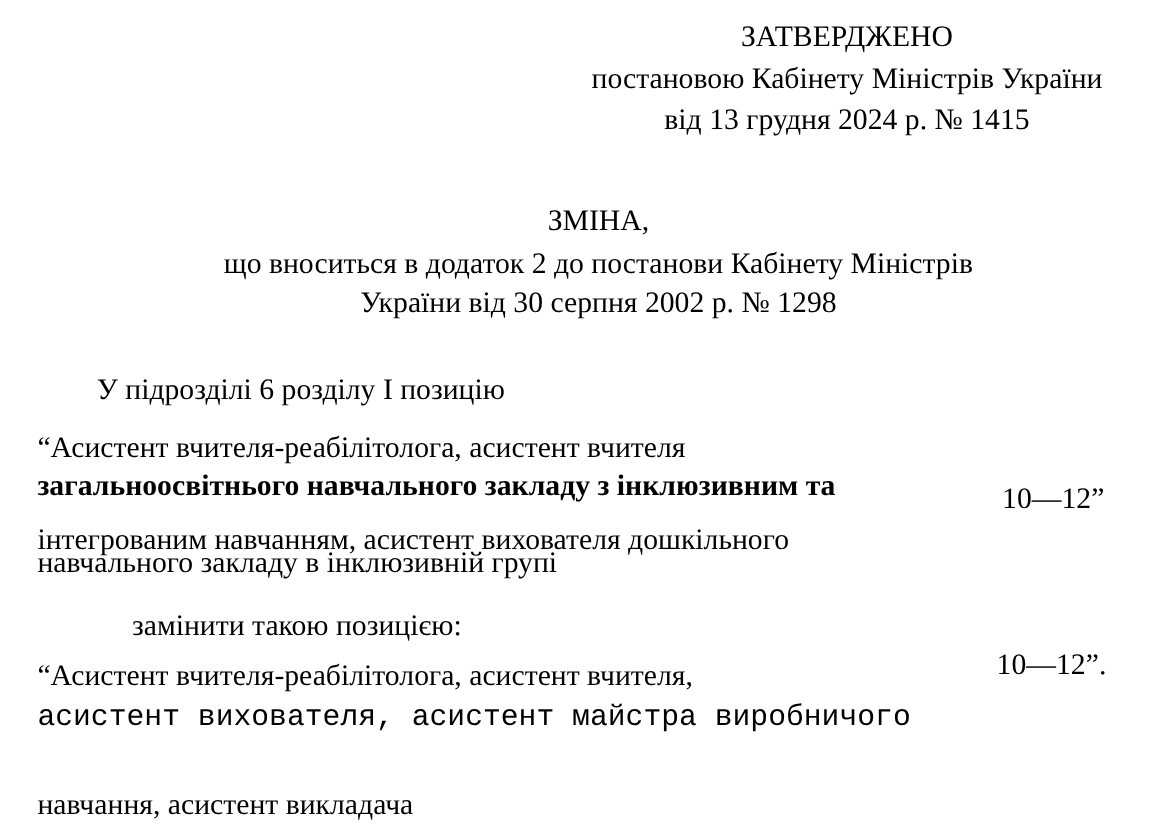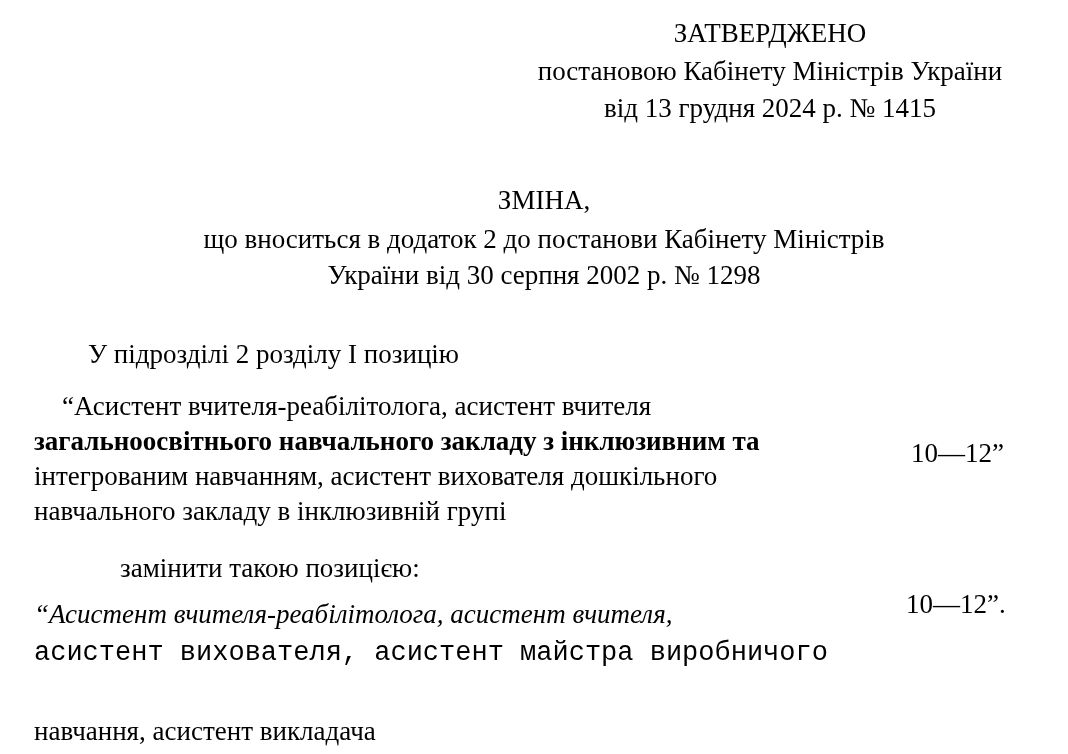--- a/index.html
+++ b/index.html
@@ -21,31 +21,31 @@
   <div class="line approval" style="top:95px;">від 13 грудня 2024 р. № 1415</div>
 </div>
 
 <div>
   <div class="line heading" style="top:187px;">ЗМІНА,</div>
   <div class="line heading" style="top:226px;">що вноситься в додаток 2 до постанови Кабінету Міністрів</div>
   <div class="line heading" style="top:262px;">України від 30 серпня 2002 р. № 1298</div>
 </div>
 
 <div>
-  <div class="line" style="left:88px; top:341px;">У підрозділі 2 розділу І позицію</div>
+  <div class="line" style="left:88px; top:341px;">У підрозділі 6 розділу І позицію</div>
 
   <div>
-    <div class="line" style="left:34px; top:393px;margin-left:28px;">“Асистент вчителя-реабілітолога, асистент вчителя</div>
+    <div class="line" style="left:34px; top:393px;">“Асистент вчителя-реабілітолога, асистент вчителя</div>
     <div class="line" style="left:34px; top:428px;font-weight:bold;">загальноосвітнього навчального закладу з інклюзивним та</div>
-    <div class="line" style="left:34px; top:463px;">інтегрованим навчанням, асистент вихователя дошкільного</div>
+    <div class="line" style="left:34px; top:477px;">інтегрованим навчанням, асистент вихователя дошкільного</div>
     <div class="line" style="left:34px; top:498px;">навчального закладу в інклюзивній групі</div>
     <div class="line" style="left:911px; top:440px;">10—12”</div>
   </div>
 
   <div class="line" style="left:88px; top:555px;margin-left:32px;">замінити такою позицією:</div>
 
   <div>
-    <div class="line" style="left:34px; top:601px;font-style:italic;">“Асистент вчителя-реабілітолога, асистент вчителя,</div>
+    <div class="line" style="left:34px; top:601px;">“Асистент вчителя-реабілітолога, асистент вчителя,</div>
     <div class="line" style="left:34px; top:640px;font-family:Liberation Mono, monospace;">асистент вихователя, асистент майстра виробничого</div>
     <div class="line" style="left:34px; top:676px;margin-top:42px;">навчання, асистент викладача</div>
     <div class="line" style="left:906px; top:591px;text-align:center;">10—12”.</div>
   </div>
 </div>
 
 </body></html>

